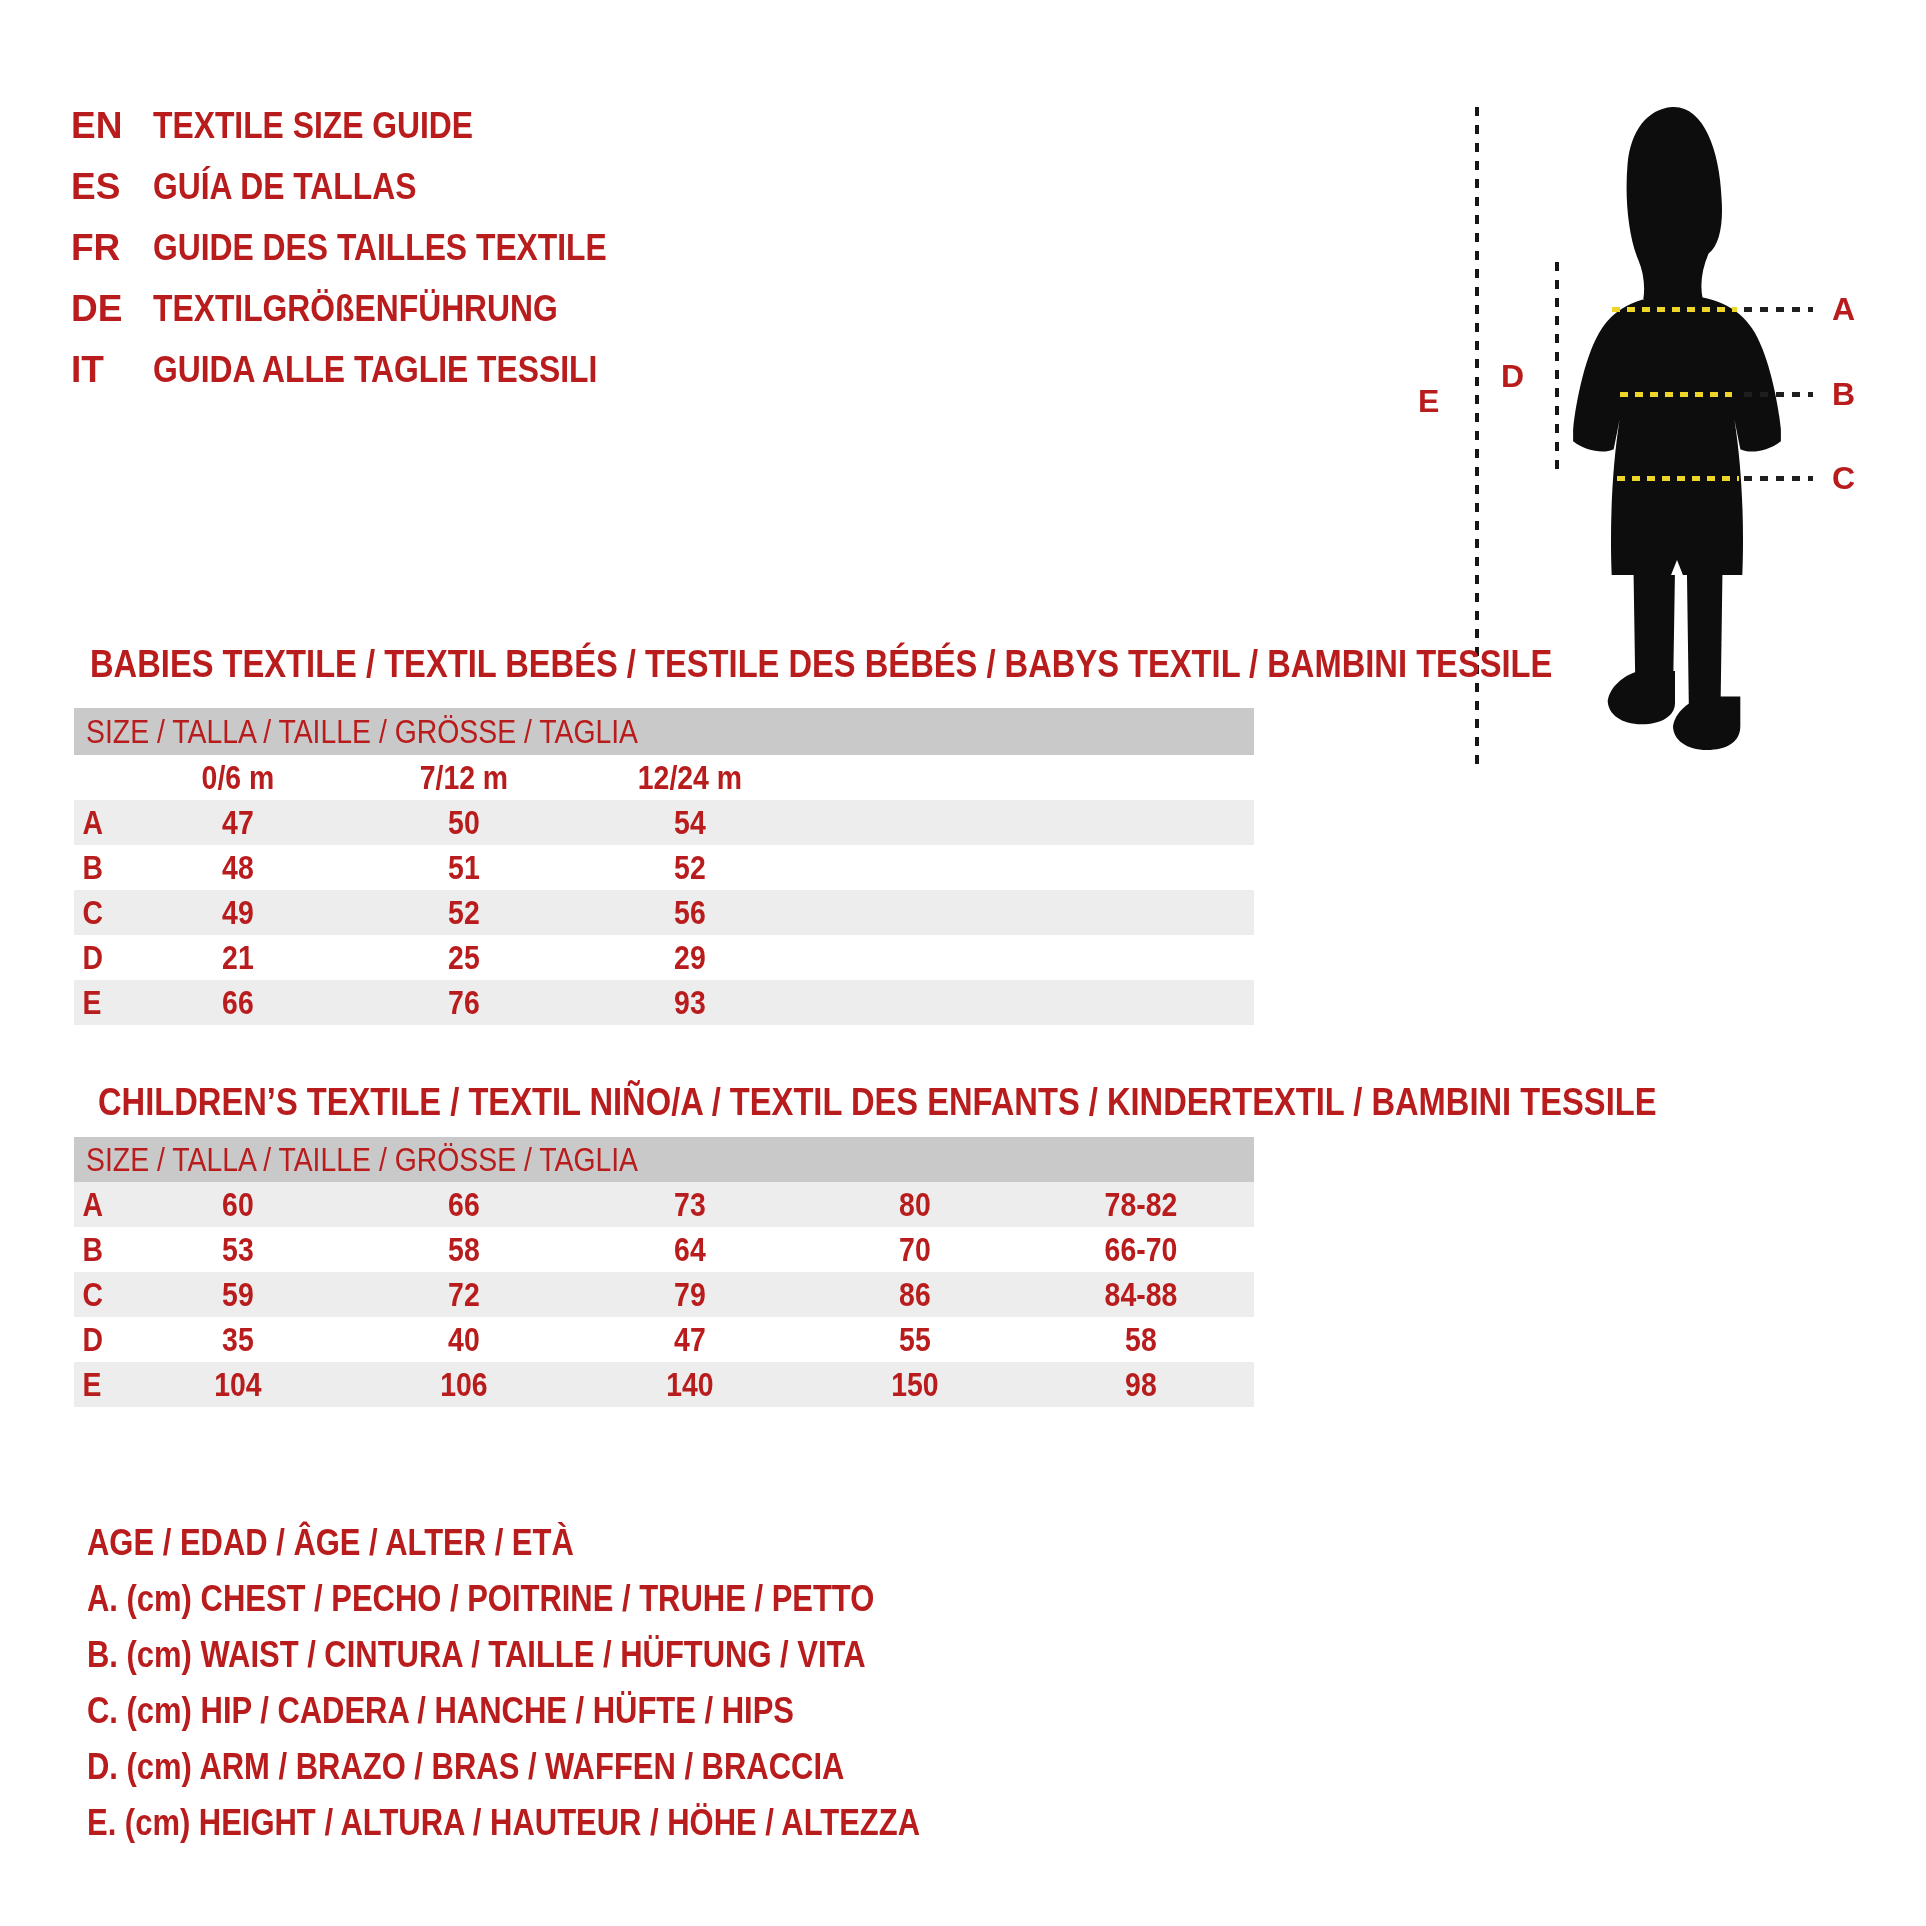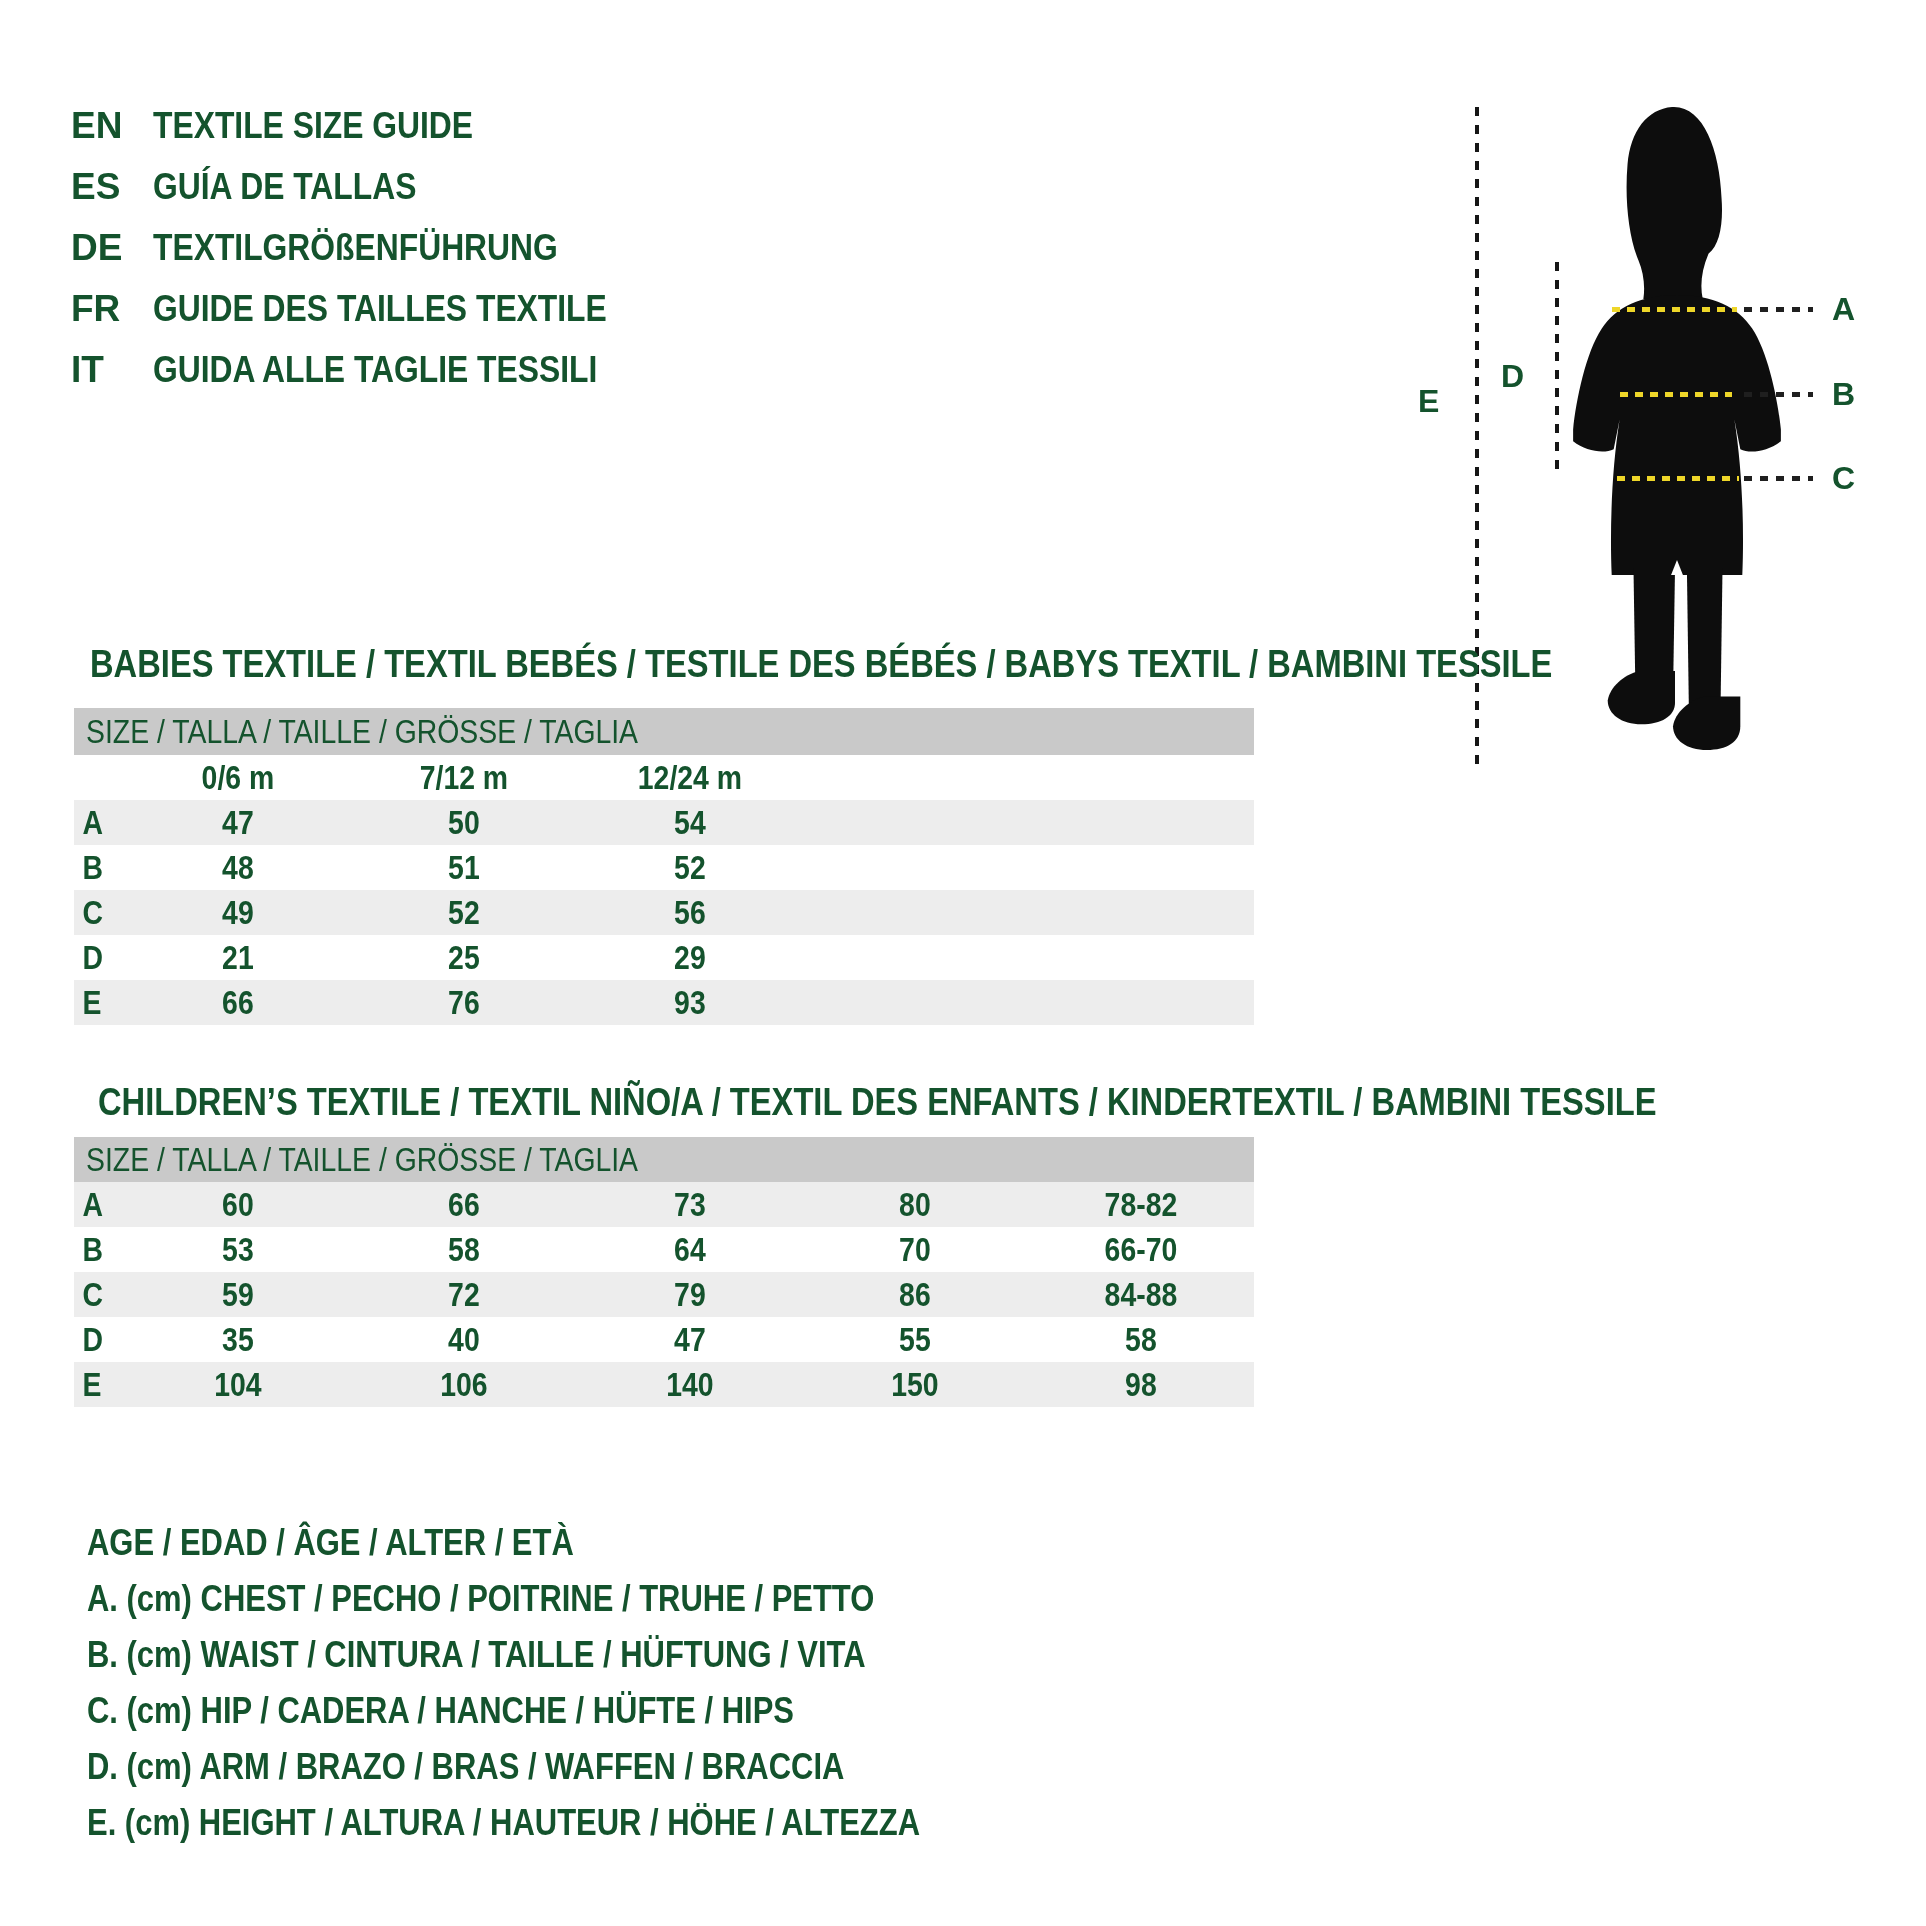--- a/index.html
+++ b/index.html
@@ -1,18 +1,18 @@
 <!DOCTYPE html>
 <html><head>
 <meta charset="utf-8">
 <style>
   html,body { margin:0; padding:0; background:#ffffff; }
   .page {
     position:relative; width:1927px; height:1890px; background:#ffffff;
-    font-family:"Liberation Sans", sans-serif; color:#14532d; overflow:hidden;
+    font-family:"Liberation Sans", sans-serif; color:#b91c1c; overflow:hidden;
   }
   .cond  { display:inline-block; transform:scaleX(0.86); transform-origin:0 50%; white-space:nowrap; }
   .condc { display:inline-block; transform:scaleX(0.86); transform-origin:50% 50%; white-space:nowrap; }
 
   
   .langs { position:absolute; left:71px; top:95px; }
   .lang-row { display:flex; height:61px; align-items:center; font-size:37px; font-weight:700; }
   .lang-code { width:82px; }
   
   .sec-title { position:absolute; left:90px; font-size:38px; font-weight:700; line-height:1; }
@@ -45,26 +45,26 @@
   <div class="langs">
     <div class="lang-row">
       <span class="lang-code">EN</span>
       <span class="cond">TEXTILE SIZE GUIDE</span>
     </div>
     <div class="lang-row">
       <span class="lang-code">ES</span>
       <span class="cond">GUÍA DE TALLAS</span>
     </div>
     <div class="lang-row">
+      <span class="lang-code">FR</span>
+      <span class="cond">GUIDE DES TAILLES TEXTILE</span>
+    </div>
+    <div class="lang-row">
       <span class="lang-code">DE</span>
       <span class="cond">TEXTILGRÖßENFÜHRUNG</span>
-    </div>
-    <div class="lang-row">
-      <span class="lang-code">FR</span>
-      <span class="cond">GUIDE DES TAILLES TEXTILE</span>
     </div>
     <div class="lang-row">
       <span class="lang-code">IT</span>
       <span class="cond">GUIDA ALLE TAGLIE TESSILI</span>
     </div>
   </div>
 
   <div class="vdash" style="left:1475px; top:107px; height:660px;"></div>
   <div class="vdash" style="left:1555px; top:262px; height:216px;"></div>
   <span class="fig-label" style="left:1418px; top:383px;">E</span>

